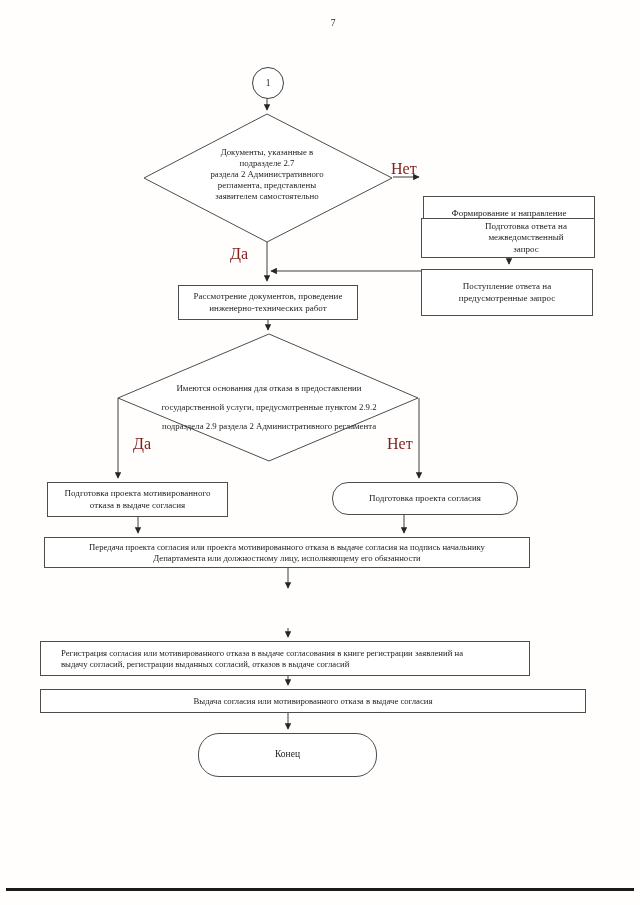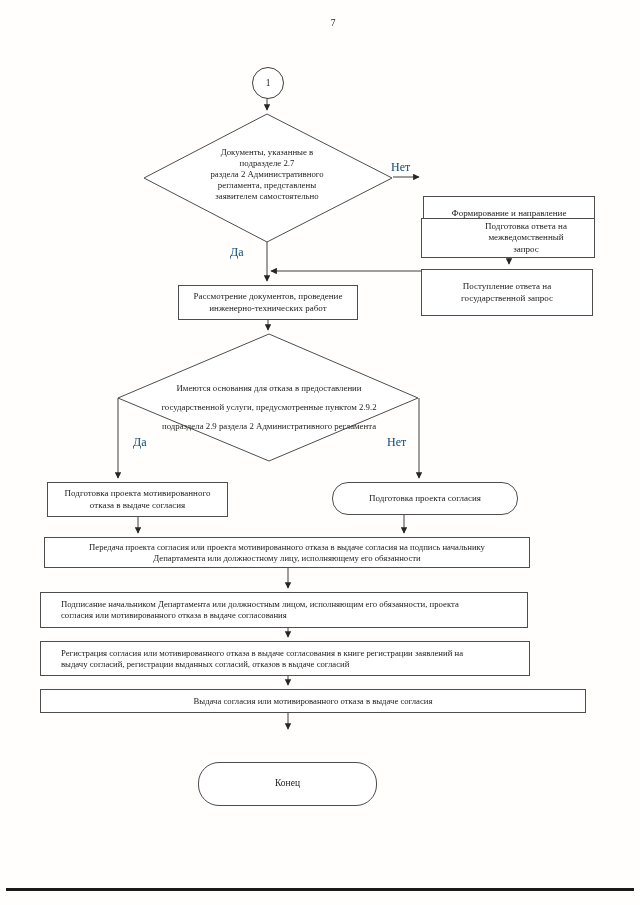--- a/index.html
+++ b/index.html
@@ -22,22 +22,22 @@
   .left-align { justify-content:flex-start; text-align:left; padding-left:20px; padding-right:10px; }
   .connector-circle {
     position:absolute; left:252px; top:67px; width:30px; height:30px;
     border:1px solid #3f3f3f; border-radius:50%; background:#fff;
     display:flex; align-items:center; justify-content:center; font-size:9.5px;
   }
   .diamond-text {
     position:absolute; text-align:center; font-size:8.8px; line-height:11px;
     white-space:pre-line;
   }
-  .branch-label { position:absolute; font-size:12px; color:#0c4a6e; }
-  .terminator { border-radius:21px; font-size:9.5px;margin-top:29px; }
+  .branch-label { position:absolute; font-size:16px; color:#7f1d1d; }
+  .terminator { border-radius:21px; font-size:9.5px; }
   .bottom-rule { position:absolute; left:6px; top:888px; width:628px; height:3px; background:#1a1a1a; }
 </style>
 </head>
 <body>
 
 <div class="page">
 
   <div class="page-number">7</div>
 
   <svg class="connectors" width="640" height="905" viewBox="0 0 640 905">
@@ -80,21 +80,21 @@
   <div class="node" style="left:423px; top:152px; width:172px; height:47px;margin-top:44px;">
     <span class="node-text">Формирование и направление
 межведомственного запроса</span>
   </div>
   <div class="node" style="left:421px; top:218px; width:174px; height:40px;padding-left:40px;">
     <span class="node-text">Подготовка ответа на межведомственный
 запрос</span>
   </div>
   <div class="node" style="left:421px; top:269px; width:172px; height:47px;">
     <span class="node-text">Поступление ответа на
-государственной запрос</span>
+предусмотренные запрос</span>
   </div>
 
   <div class="node" style="left:178px; top:285px; width:180px; height:35px;text-align:center;">
     <span class="node-text">Рассмотрение документов, проведение
 инженерно-технических работ</span>
   </div>
 
   <div class="diamond-text" style="left:120px; top:379px; width:298px; line-height:19px;">Имеются основания для отказа в предоставлении
 государственной услуги, предусмотренные пунктом 2.9.2
 подраздела 2.9  раздела 2 Административного регламента</div>
@@ -104,24 +104,20 @@
 отказа в выдаче согласия</span>
   </div>
   <div class="node" style="left:332px; top:482px; width:186px; height:33px;border-radius:16px;">
     <span class="node-text">Подготовка проекта согласия</span>
   </div>
 
   <div class="node wide" style="left:44px; top:537px; width:486px; height:31px;">
     <span class="node-text">Передача проекта согласия или проекта мотивированного отказа в выдаче согласия на подпись начальнику
 Департамента или должностному лицу, исполняющему его обязанности</span>
   </div>
-  <div class="node wide left-align" style="left:40px; top:592px; width:488px; height:36px;">
-    <span class="node-text">Подписание начальником Департамента или должностным лицом, исполняющим его обязанности, проекта
-согласия или мотивированного отказа в выдаче согласования</span>
-  </div>
   <div class="node wide left-align" style="left:40px; top:641px; width:490px; height:35px;">
     <span class="node-text">Регистрация  согласия или мотивированного отказа в выдаче согласования в книге регистрации заявлений на
 выдачу согласий, регистрации выданных согласий, отказов в выдаче согласий</span>
   </div>
   <div class="node wide" style="left:40px; top:689px; width:546px; height:24px;">
     <span class="node-text">Выдача согласия или мотивированного отказа в выдаче согласия</span>
   </div>
 
   <div class="node terminator" style="left:198px; top:733px; width:179px; height:44px;">
     <span class="node-text">Конец</span>

